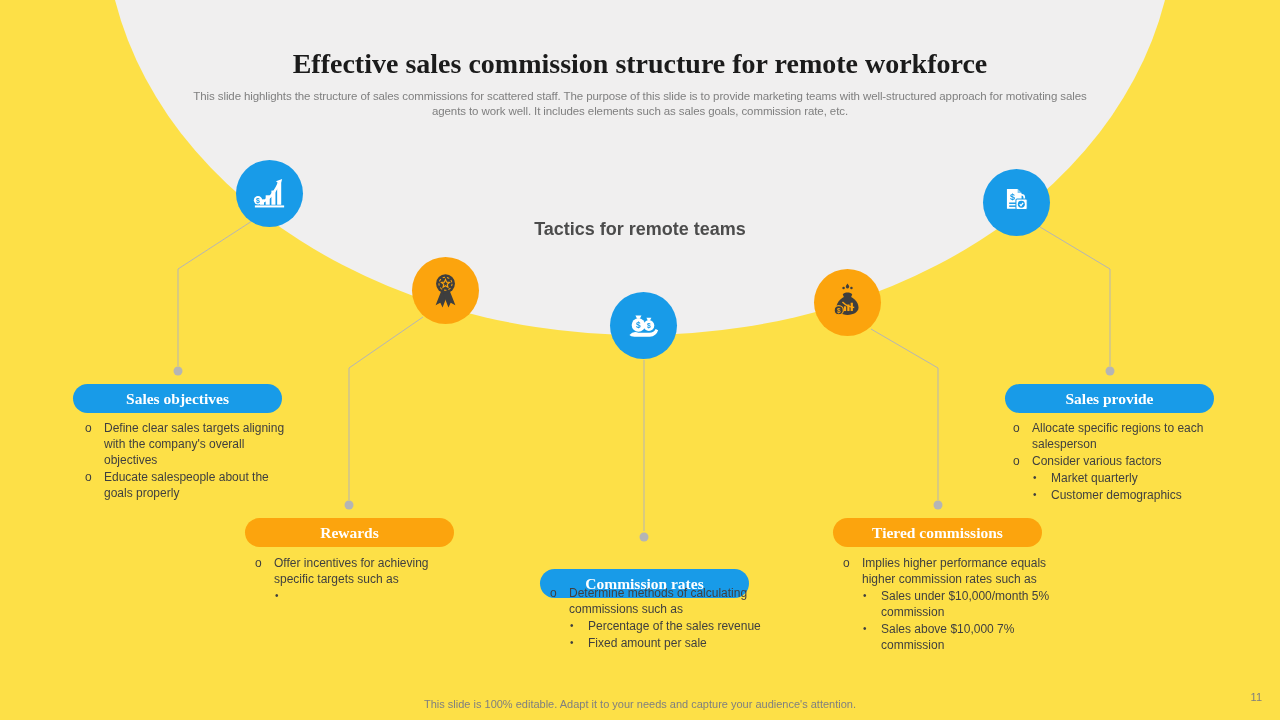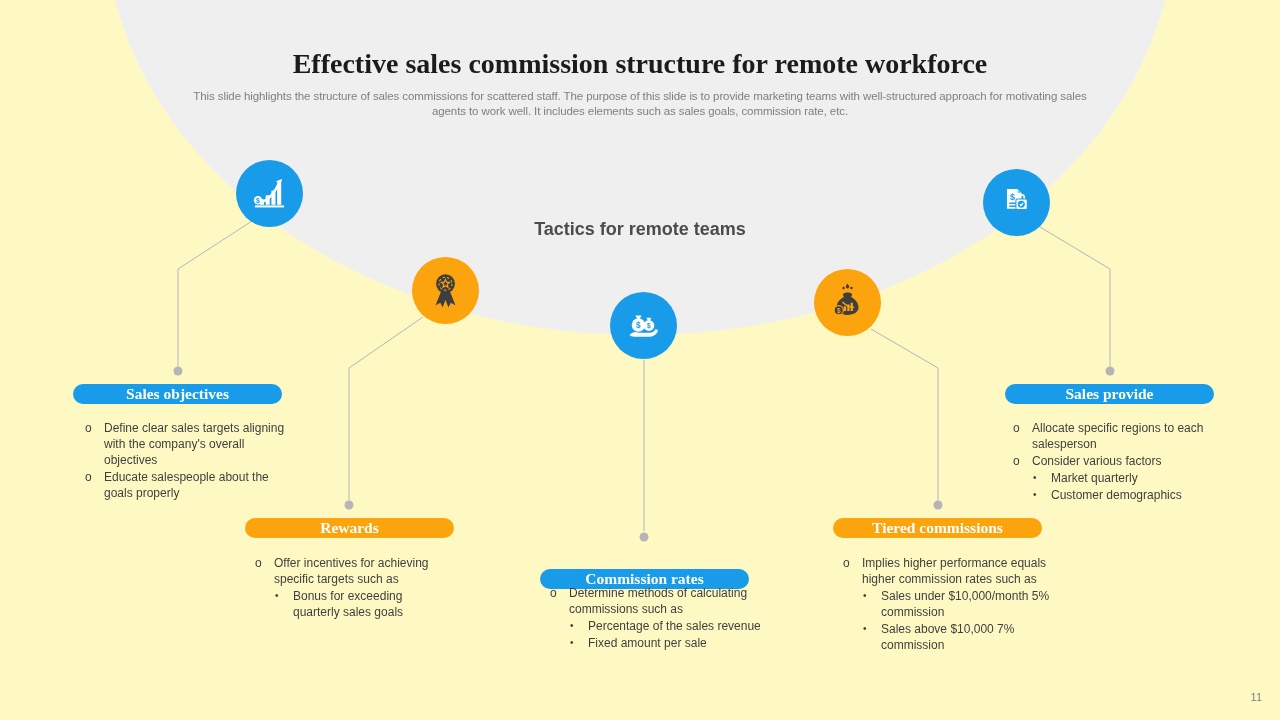--- a/index.html
+++ b/index.html
@@ -1,16 +1,16 @@
 <!DOCTYPE html>
 <html style="--blue: #189BE8; --orange: #FCA40D; --icon_dark: #3E3E3E; --ellipse: #F0EFEF; --line: #B5B5B5; --title: #1B1B1B; --body: #3F3F3F; --muted: #7F7F7F;"><head>
 <meta charset="utf-8">
 <style>
   html,body{margin:0;padding:0;background:#fff;}
-  .slide{position:relative;width:1280px;height:720px;background:#fef9c3;overflow:hidden;
+  .slide{position:relative;width:1280px;height:720px;background:#fde047;overflow:hidden;
          font-family:"Liberation Sans",sans-serif;}
   .ellipse{position:absolute;left:105px;top:-495px;width:1070px;height:830px;
            border-radius:50%;background:var(--ellipse,#F0EFEF);}
   .title{position:absolute;left:0;top:48px;width:1280px;text-align:center;
          font-family:"Liberation Serif",serif;font-weight:bold;font-size:28px;
          color:var(--title,#1B1B1B);}
   .subtitle{position:absolute;left:190px;top:89px;width:900px;text-align:center;
             font-size:11.5px;line-height:14.5px;color:var(--muted,#7F7F7F);letter-spacing:-0.1px;}
   .center-label{position:absolute;left:0;top:219px;width:1280px;text-align:center;
             font-family:Liberation Sans, sans-serif;font-weight:bold;font-size:18px;
@@ -18,21 +18,21 @@
   .connectors{position:absolute;left:0;top:0;width:1280px;height:720px;}
   .connector{stroke:var(--line,#B5B5B5);stroke-width:1;fill:none;}
   .dot{fill:var(--line,#B5B5B5);}
 
   .icon-circle{position:absolute;width:67px;height:67px;border-radius:50%;
                display:flex;align-items:center;justify-content:center;}
   .circle-blue{background:var(--blue,#189BE8);}
   .circle-orange{background:var(--orange,#FCA40D);}
   .icon-circle svg{width:45px;height:45px;}
 
-  .pill{position:absolute;width:209px;height:20px;border-radius:15px;
+  .pill{position:absolute;width:209px;height:29px;border-radius:15px;
         display:flex;align-items:center;justify-content:center;
         font-family:"Liberation Serif",serif;font-weight:bold;font-size:15.5px;
         color:#fff;}
   .pill-blue{background:var(--blue,#189BE8);}
   .pill-orange{background:var(--orange,#FCA40D);}
 
   .bullets{position:absolute;font-size:12px;line-height:16px;color:var(--body,#3F3F3F);}
   .blist{list-style:none;margin:0;padding:0;}
   .blist li{display:flex;margin:0 0 1px 0;}
   .blist .mark{flex:0 0 19px;width:19px;}
@@ -174,21 +174,20 @@
     </div>
   <div class="bullets pos-text-2">
       <ul class="blist">
         <li>
           <span class="mark">o</span>
           <span class="txt">Offer incentives for achieving specific targets such as</span>
         </li>
         <ul class="sublist">
           <li>
             <span class="mark sub">•</span>
-            <span class="txt">Bonus for exceeding quarterly sales goals</span>
           </li>
         </ul>
       </ul>
     </div>
   <div class="bullets pos-text-3">
       <ul class="blist">
         <li>
           <span class="mark">o</span>
           <span class="txt">Determine methods of calculating commissions such as</span>
         </li>
@@ -238,15 +237,16 @@
             <span class="txt">Market quarterly</span>
           </li>
           <li>
             <span class="mark sub">•</span>
             <span class="txt">Customer demographics</span>
           </li>
         </ul>
       </ul>
     </div>
 
+  <div class="footer">This slide is 100% editable. Adapt it to your needs and capture your audience's attention.</div>
   <div class="page-number">11</div>
 
 </div>
 
 </body></html>

